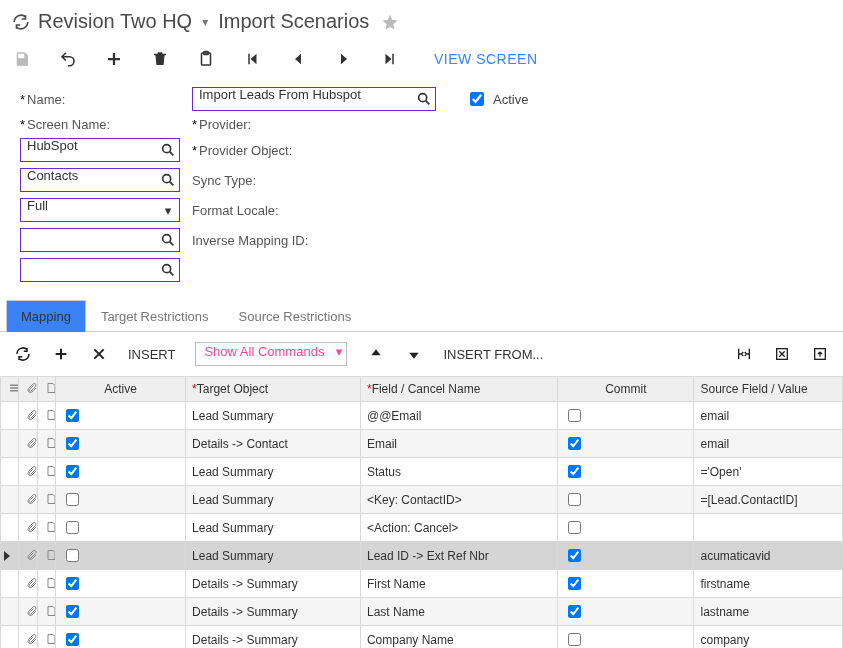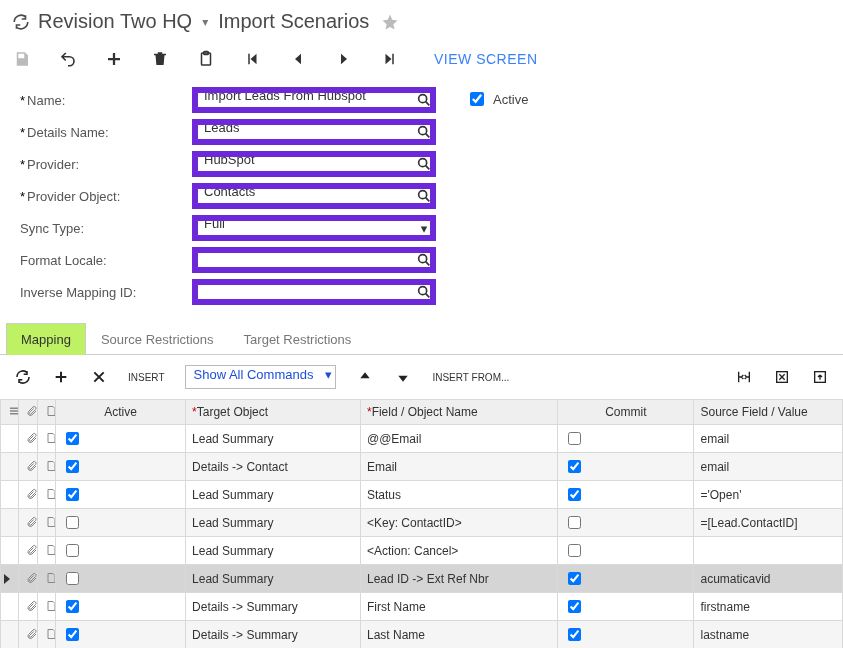--- a/index.html
+++ b/index.html
@@ -80,21 +80,21 @@
   .form-label .req { color: #000; margin-right: 2px; }
   .input-wrap {
     position: relative;
     display: flex;
     align-items: center;
   }
   .input-wrap input {
     width: 100%;
     height: 24px;
     padding: 2px 24px 12px 6px;
-    border: 6px solid #6d28d9;
+    border: 1px solid #6d28d9;
     font-size: 13px;
     color: #333;
   }
   .input-wrap .search-ic, .input-wrap .drop-ic {
     position: absolute;
     right: 4px;
     width: 16px; height: 16px;
     display: inline-flex;
     align-items: center; justify-content: center;
     pointer-events: auto;
@@ -120,46 +120,46 @@
     color: #777;
     cursor: pointer;
     border: 1px solid transparent;
     border-bottom: none;
     margin-bottom: -1px;
     font-size: 13px;
   }
   .tab.active {
     color: #333;
     border-color: #ccc;
-    background: #bef264;
+    background: #3b82f6;
   }
 
   
   .subbar {
     display: flex;
     align-items: center;
     padding: 10px 14px;
     gap: 20px;
   }
   .subbar-btn {
     width: 18px; height: 18px;
     display: inline-flex; align-items: center; justify-content: center;
     cursor: pointer;
     color: #222;
   }
   .subbar-btn svg { width: 16px; height: 16px; }
-  .subbar-text { font-size: 10px; color: #333; cursor: pointer; }
+  .subbar-text { font-size: 13px; color: #333; cursor: pointer; }
   .subbar-select {
     display: inline-flex; align-items: center;
     border: 1px solid #bbb;
     height: 24px;
     padding: 0 22px 5px 8px;
     position: relative;
     font-size: 13px;
-    color: #1d4ed8;
+    color: #ec4899;
     cursor: pointer;
   }
   .subbar-select .drop-ic {
     position: absolute; right: 4px;
   }
   .spacer { flex: 1 1 auto; }
 
   
   .grid {
     width: 100%;
@@ -290,30 +290,21 @@
     <div class="input-wrap">
       <input value="Import Leads From Hubspot" style="">
       <span class="search-ic">
           <svg viewBox="0 0 24 24" fill="none" stroke="currentColor" stroke-width="2.5">
             <circle cx="10" cy="10" r="6"></circle>
             <path d="M20 20l-5.5-5.5"></path>
           </svg>
         </span>
     </div>
 
-    <div class="form-label"><span class="req">*</span><span>Details Name:</span></div>
-    <div class="input-wrap">
-      <input value="Leads" style="">
-      <span class="search-ic">
-          <svg viewBox="0 0 24 24" fill="none" stroke="currentColor" stroke-width="2.5">
-            <circle cx="10" cy="10" r="6"></circle>
-            <path d="M20 20l-5.5-5.5"></path>
-          </svg>
-        </span>
-    </div>
+    <div class="form-label"><span class="req">*</span><span>Screen Name:</span></div>
 
     <div class="form-label"><span class="req">*</span><span>Provider:</span></div>
     <div class="input-wrap">
       <input value="HubSpot" style="">
       <span class="search-ic">
           <svg viewBox="0 0 24 24" fill="none" stroke="currentColor" stroke-width="2.5">
             <circle cx="10" cy="10" r="6"></circle>
             <path d="M20 20l-5.5-5.5"></path>
           </svg>
         </span>
@@ -360,22 +351,22 @@
   </div>
 
   <div class="active-box">
     <input type="checkbox" checked="" style="">
     <span>Active</span>
   </div>
 </div>
 
 <div class="tabs" id="tabs">
     <div class="tab active">Mapping</div>
+    <div class="tab">Target Restrictions</div>
     <div class="tab">Source Restrictions</div>
-    <div class="tab">Target Restrictions</div>
   </div>
 
 <div class="subbar">
   <span class="subbar-btn">
     <svg viewBox="0 0 24 24" fill="none" stroke="currentColor" stroke-width="2.3">
         <path d="M3 12a9 9 0 0 1 15.5-6.3M21 12a9 9 0 0 1-15.5 6.3M18 3v5h-5M6 21v-5h5"></path>
       </svg>
   </span>
   <span class="subbar-btn">
     <svg viewBox="0 0 24 24" stroke="currentColor" stroke-width="3">
@@ -454,21 +445,21 @@
       </th>
       <th>
         <span class="tiny-icon">
             <svg viewBox="0 0 24 24" fill="none" stroke="currentColor" stroke-width="2">
               <path d="M6 3h10l4 4v14H6z"></path>
             </svg>
           </span>
       </th>
       <th>Active</th>
       <th class="left"><span class="req">*</span><span>Target Object</span></th>
-      <th class="left"><span class="req">*</span><span>Field / Object Name</span></th>
+      <th class="left"><span class="req">*</span><span>Field / Cancel Name</span></th>
       <th>Commit</th>
       <th class="left">Source Field / Value</th>
     </tr>
   </thead>
   <tbody id="grid-body">
       <tr>
         <td class="cell-center"></td>
         <td class="cell-center"><span class="tiny-icon">
             <svg viewBox="0 0 24 24" fill="none" stroke="currentColor" stroke-width="2">
               <path d="M20 12l-8 8a5 5 0 0 1-7-7l9-9a3.5 3.5 0 0 1 5 5l-9 9a2 2 0 0 1-3-3l8-8"></path>

